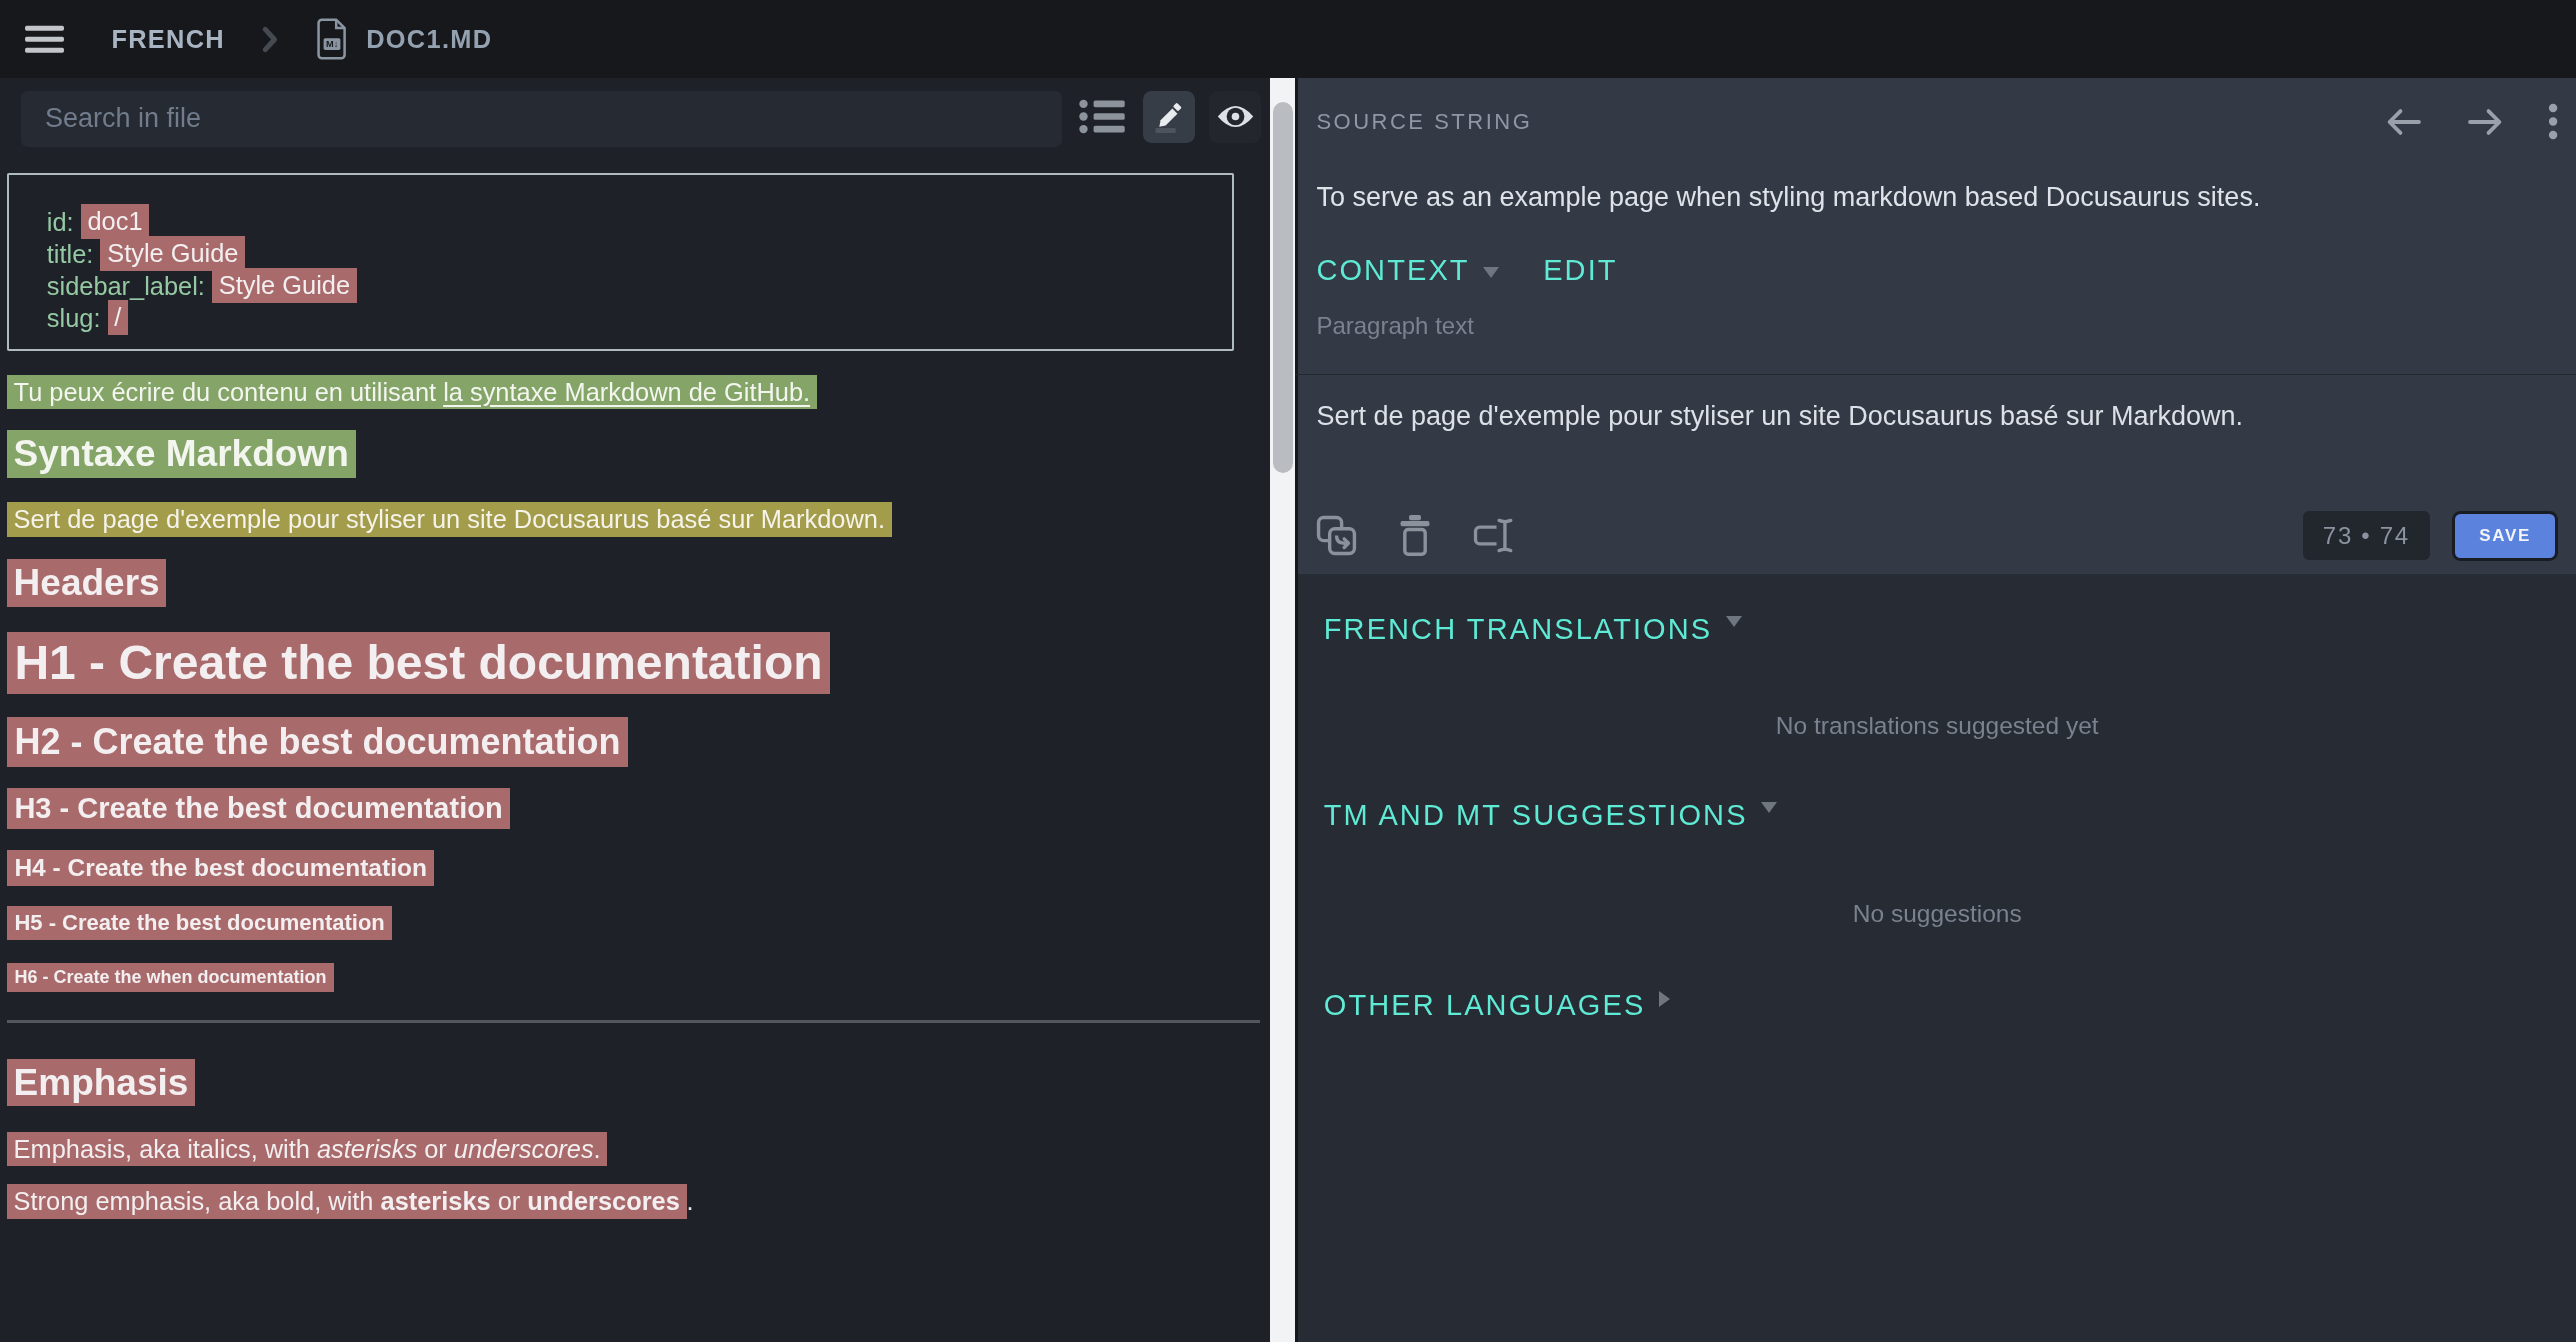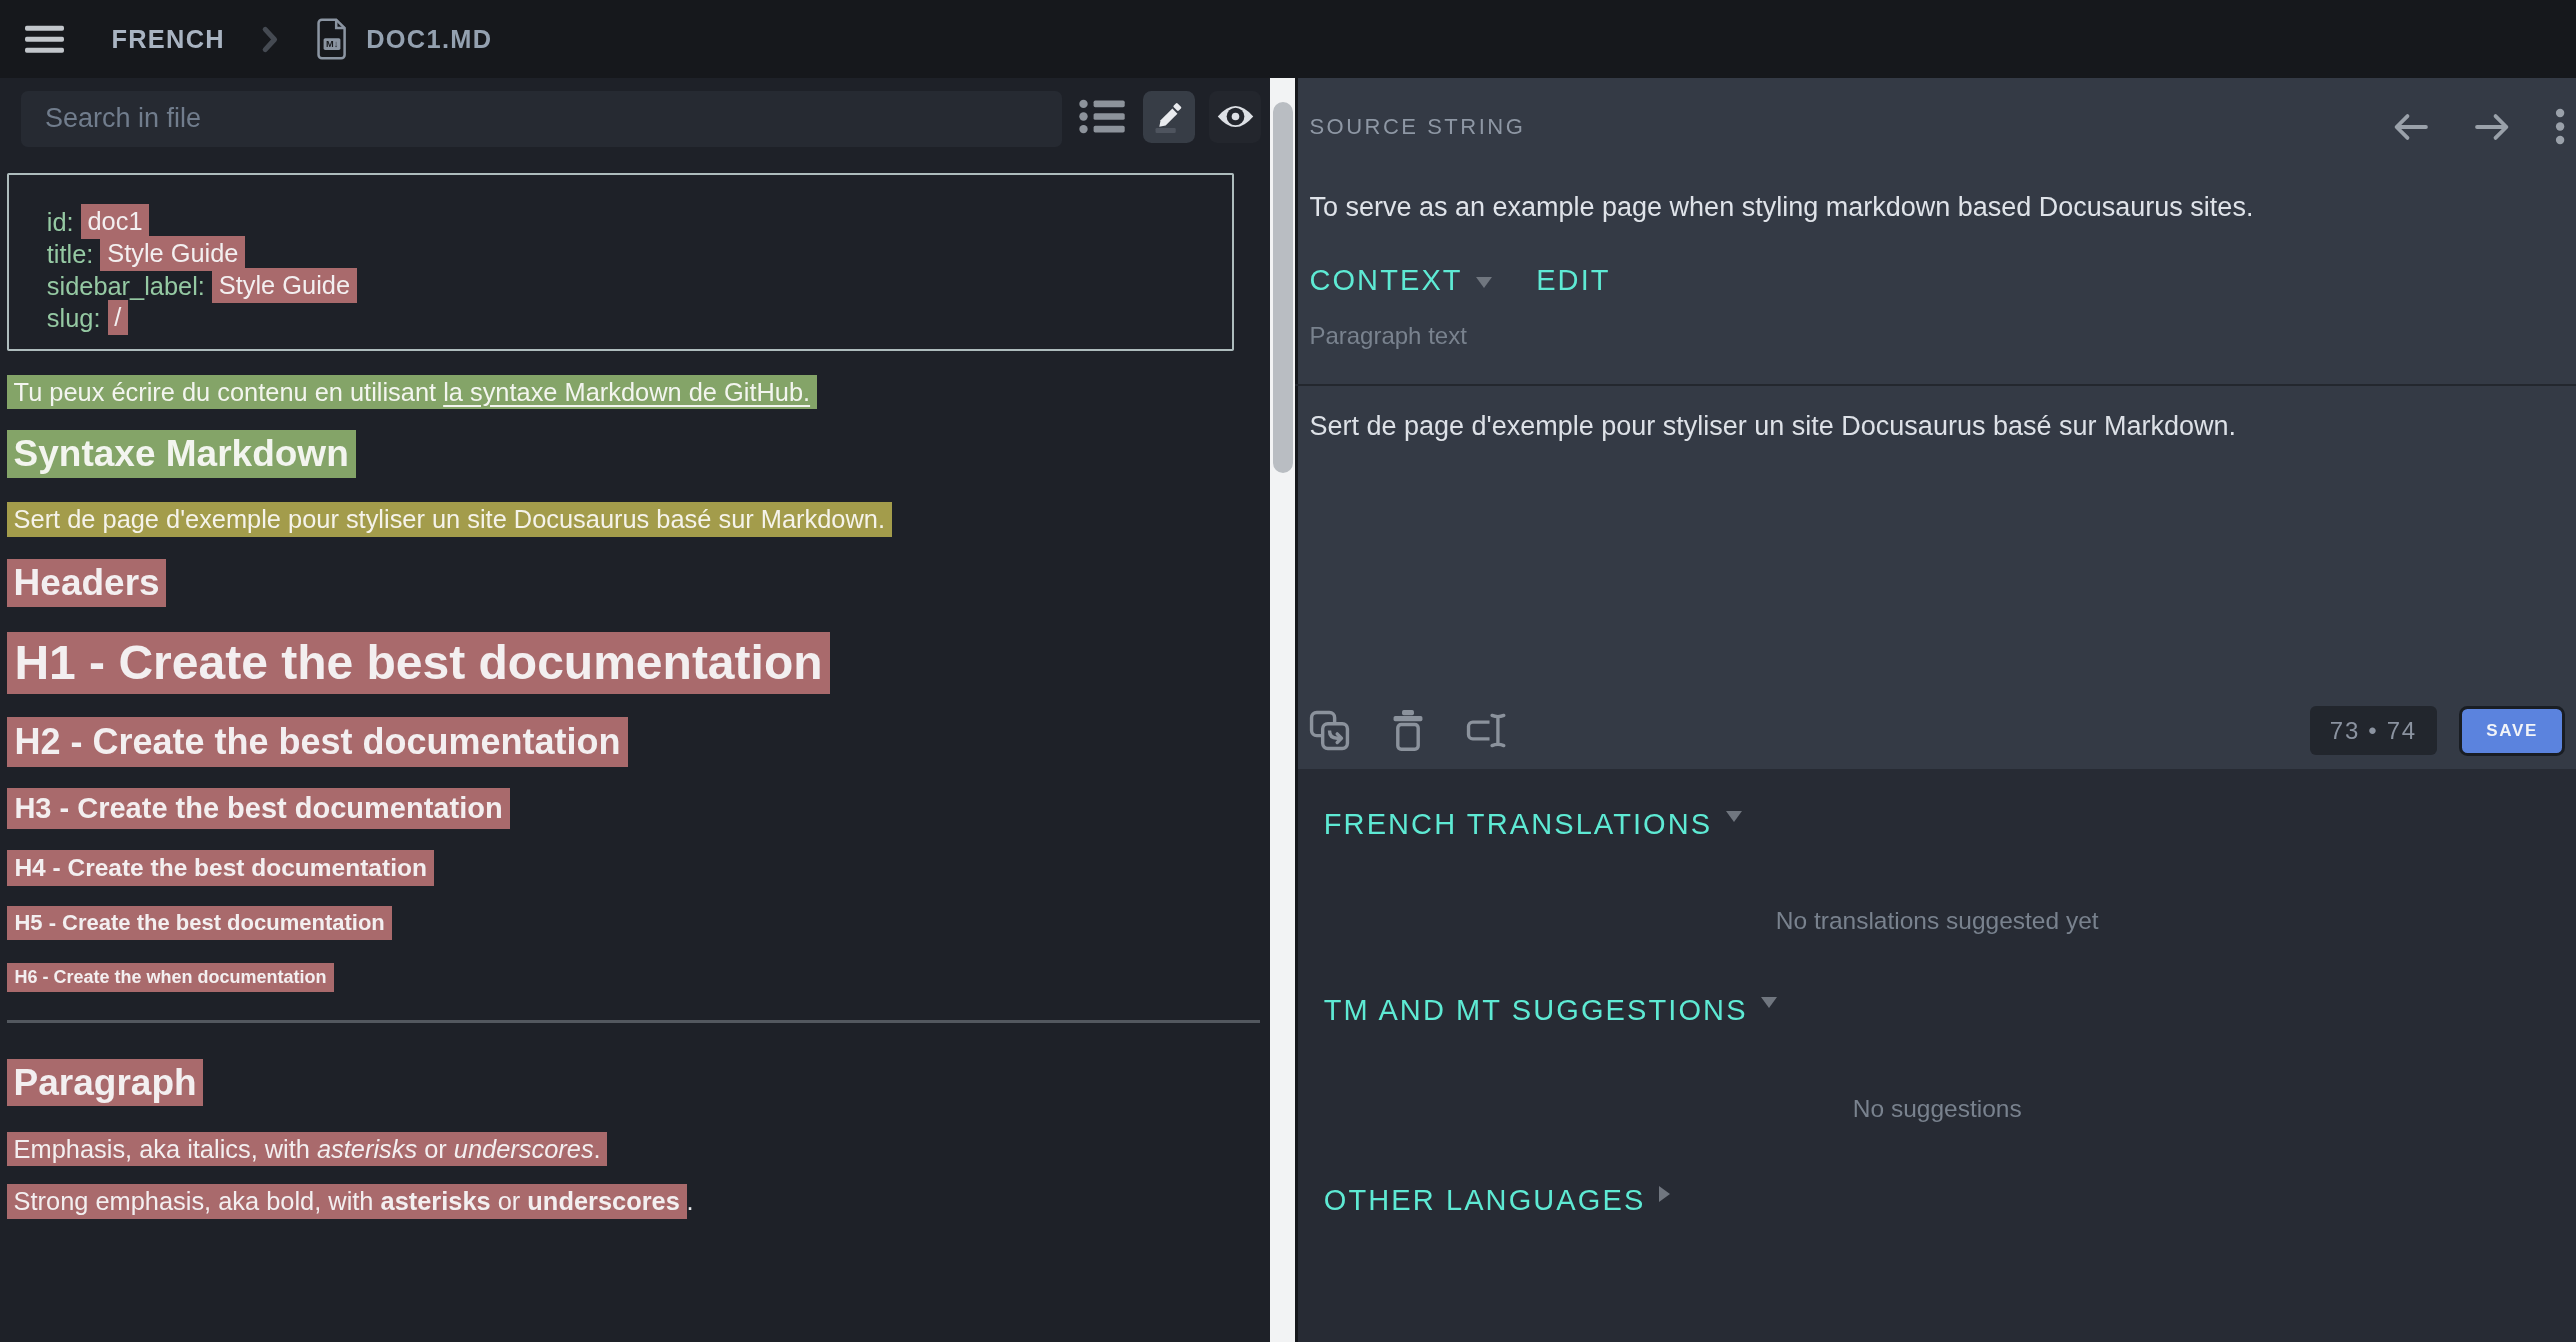--- a/index.html
+++ b/index.html
@@ -55,21 +55,21 @@
   .h5s { margin-top:28px; font-size:22px; }
   .h6s { margin-top:31px; font-size:18px; }
   .hx span { padding:4.2px 7.6px; }
   .doc hr { border:none; height:2.5px; background:#53585f; width:1253px; margin-top:32px; }
   .h-emphasis { margin-top:39px; }
   .p-em { margin-top:29px; }
   .p-strong { margin-top:20.3px; }
   .tail { color:#e8eaed; }
 
   
-  .rp-top { height:691px; background:#343a45; display:flex; flex-direction:column; padding:0 11px; }
+  .rp-top { height:496px; background:#343a45; display:flex; flex-direction:column; padding:0 18px; }
   .rp-head { display:flex; align-items:center; margin-top:25.4px; height:47px; }
   .src-label { font-size:22px; letter-spacing:2.5px; color:#8e97a4; }
   .rp-head .spacer { flex:1; }
   .nav-btn { margin-left:41px; display:flex; align-items:center; cursor:pointer; }
   .src-text { margin-top:42px; font-size:27px; color:#dfe3e9; }
   .ctx-row { margin-top:41px; display:flex; align-items:center; }
   .link-blue { color:#5eead4; font-size:29px; letter-spacing:2.1px; cursor:pointer; }
   .tri-down { width:0; height:0; border-left:8.5px solid transparent; border-right:8.5px solid transparent;
       border-top:11px solid #70767f; margin-left:13.5px; margin-top:3.4px; }
   .tri-right { width:0; height:0; border-top:8.5px solid transparent; border-bottom:8.5px solid transparent;
@@ -168,21 +168,21 @@
 
       <div class="hx h1s"><span class="hl-red">H1 - Create the best documentation</span></div>
       <div class="hx h2s"><span class="hl-red">H2 - Create the best documentation</span></div>
       <div class="hx h3s"><span class="hl-red">H3 - Create the best documentation</span></div>
       <div class="hx h4s"><span class="hl-red">H4 - Create the best documentation</span></div>
       <div class="hx h5s"><span class="hl-red">H5 - Create the best documentation</span></div>
       <div class="hx h6s"><span class="hl-red">H6 - Create the when documentation</span></div>
 
       <hr>
 
-      <div class="h-sec h-emphasis"><span class="hl-red">Paragraph</span></div>
+      <div class="h-sec h-emphasis"><span class="hl-red">Emphasis</span></div>
 
       <p class="p-em"><span class="hl-red"><span>Emphasis, aka italics, with </span><i>asterisks</i><span> or </span><i>underscores</i><span>.</span></span></p>
 
       <p class="p-strong"><span class="hl-red"><span>Strong emphasis, aka bold, with </span><b>asterisks</b><span> or </span><b>underscores</b></span><span class="tail">.</span></p>
     </div>
   </div>
 
   <div class="v-scrollbar">
     <div class="thumb"></div>
   </div>

